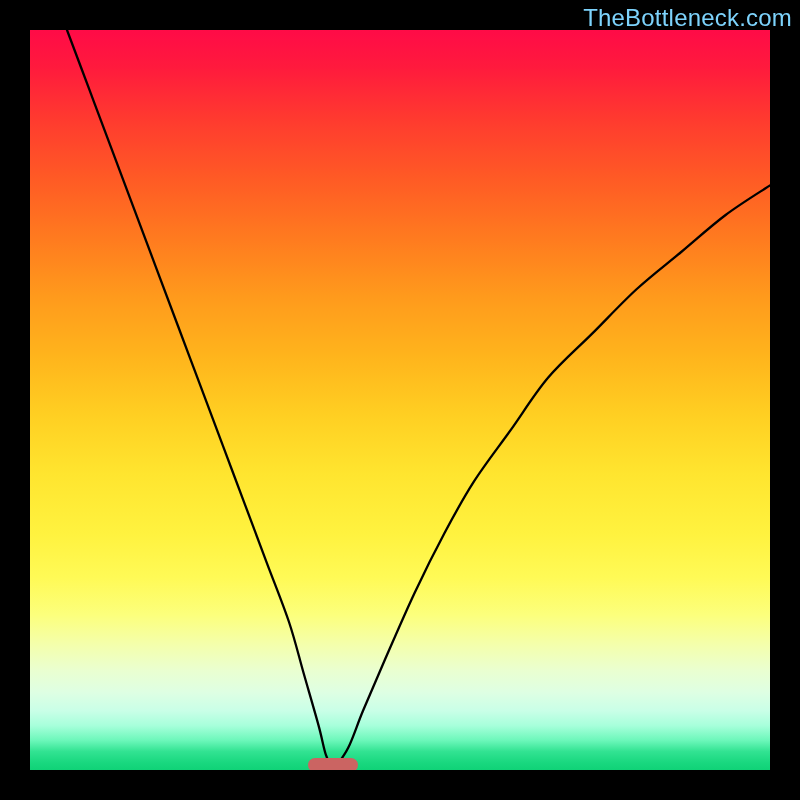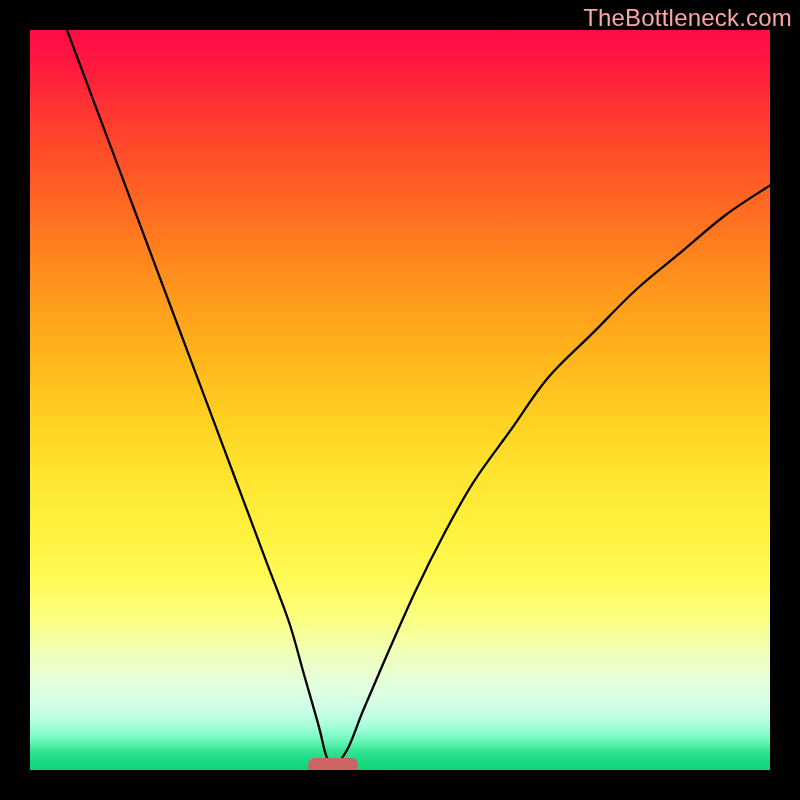--- a/index.html
+++ b/index.html
@@ -51,21 +51,21 @@
       #19d87f 99%,
       #10d277 100%
     );
   }
   .watermark {
     position: absolute;
     top: 4px;
     right: 8px;
     font-size: 24px;
     font-weight: 400;
-    color: #fca5a5;
+    color: #7dd3fc;
     letter-spacing: 0.2px;
     user-select: none;
   }
   svg.curves {
     position: absolute;
     left: 0; top: 0;
     width: 740px; height: 740px;
     overflow: visible;
   }
   .curve {

